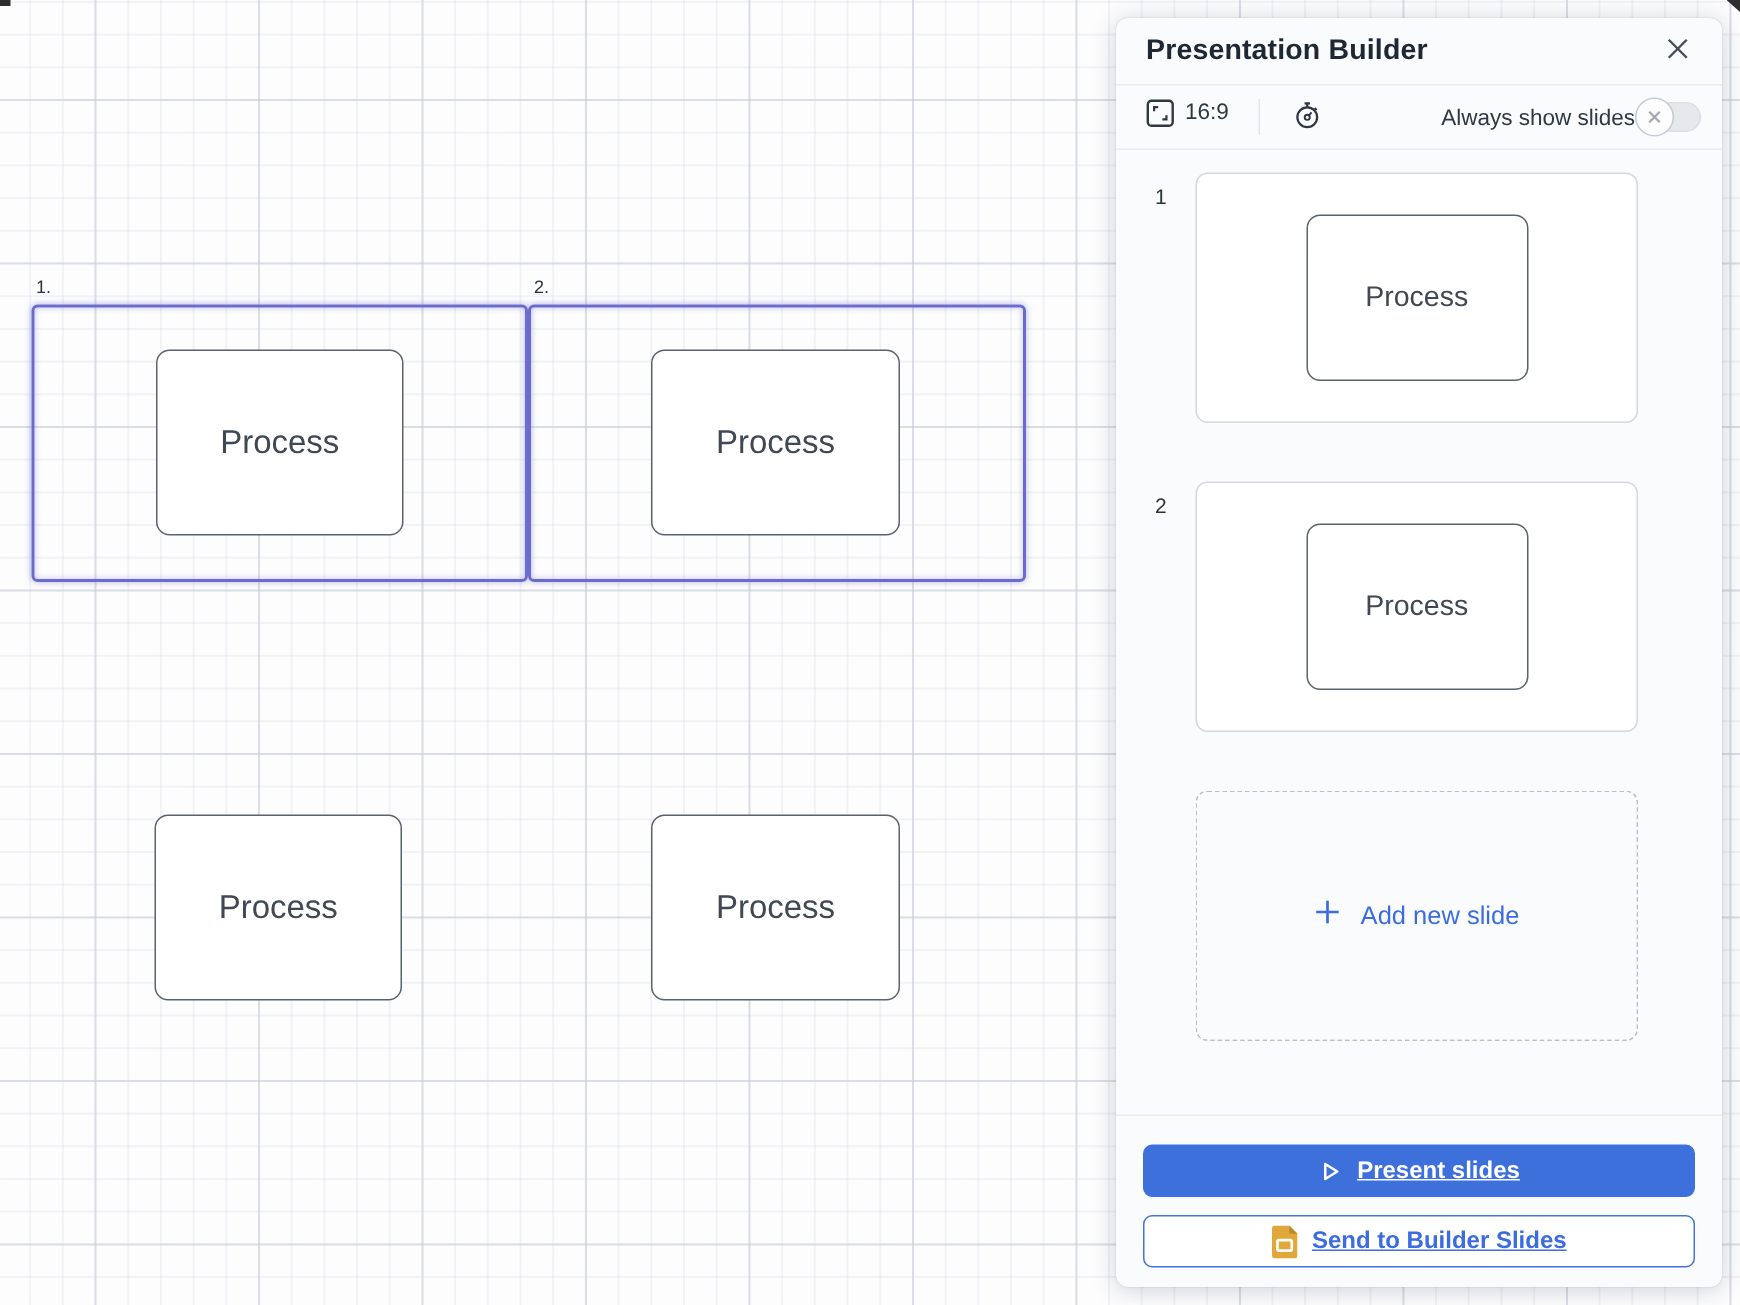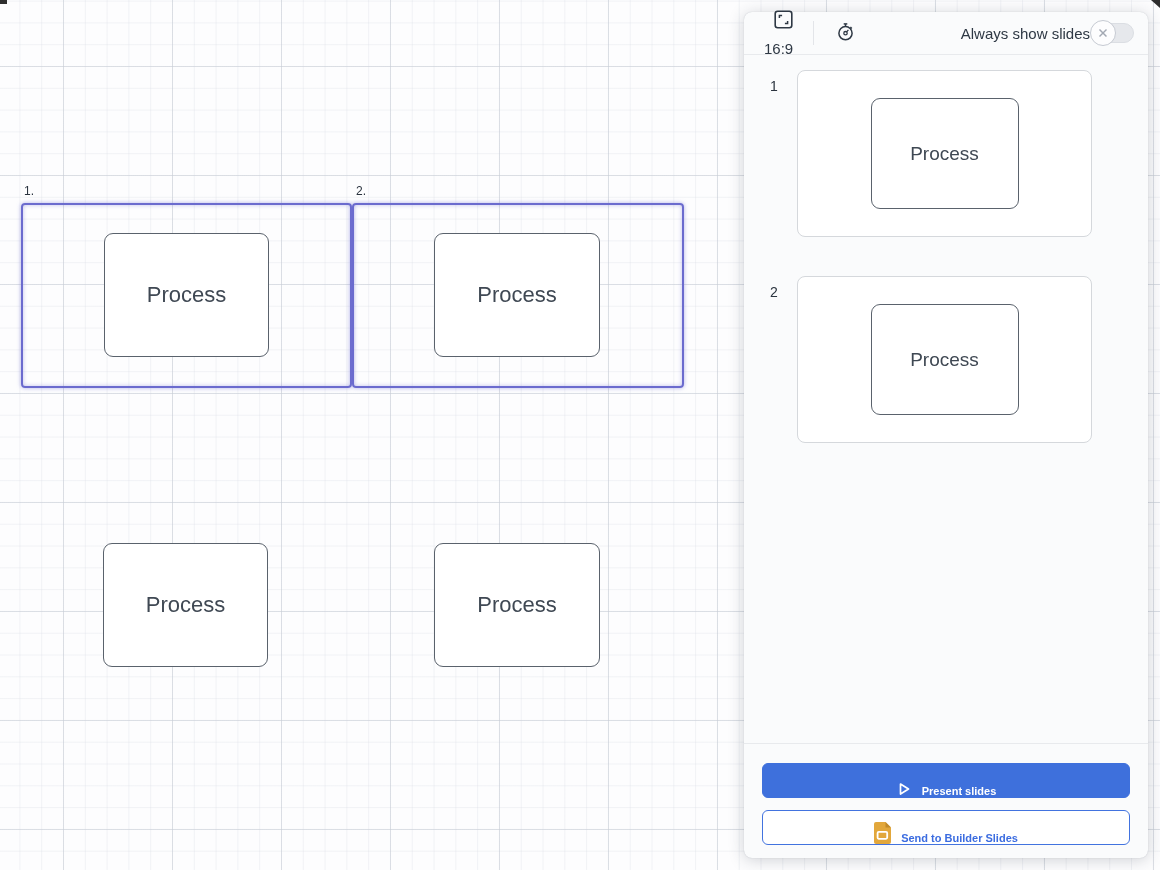--- a/index.html
+++ b/index.html
@@ -72,21 +72,21 @@
     display: flex; align-items: center; justify-content: center;
     cursor: pointer; background: none; border: none;
   }
 
   .panel-toolbar {
     height: 43px; flex: 0 0 43px;
     padding: 0 14px 0 20px;
     display: flex; align-items: center;
     border-bottom: 1px solid #E8EAED;
   }
-  .ratio-group { display: flex; align-items: flex-end; gap: 7px; flex-direction: column; }
+  .ratio-group { display: flex; align-items: flex-start; gap: 7px; }
   .ratio-text { font-size: 15px; color: #2E3844; }
   .toolbar-divider {
     width: 1px; height: 24px; background: #E3E5E9;
     margin: 0 18px 0 20px;
   }
   .toolbar-spacer { flex: 1; }
   .always-label { font-size: 15px; color: #2E3844; }
 
   .toggle {
     position: relative; width: 44px; height: 26px; cursor: pointer;
@@ -146,25 +146,26 @@
 
   .panel-footer {
     flex: 0 0 114px;
     border-top: 1px solid #E8EAED;
     padding: 19px 18px 13px 18px;
     display: flex; flex-direction: column; gap: 12px;
   }
   .btn {
     height: 35px; width: 100%;
     border-radius: 6px;
-    display: flex; align-items: flex-end; justify-content: center;
+    display: flex; align-items: center; justify-content: center;
     gap: 10px;
     font-family: "Liberation Sans", sans-serif;
-    font-size: 11px; font-weight: bold;
+    font-size: 16px; font-weight: bold;
     cursor: pointer;
+    text-decoration: underline;
   }
   .btn-primary { background: #3E70DC; border: 1px solid #3E70DC; color: #ffffff; }
   .btn-secondary { background: #ffffff; border: 1.5px solid #4273DF; color: #3B6CE0; }
 </style>
 </head>
 <body>
 
 <div class="canvas">
 
   <div class="artifact" style="left:0; top:0; width:7px; height:4px;"></div>
@@ -185,20 +186,31 @@
   <div class="shape" style="left:103px; top:543px; width:165px; height:124px;">
     <span>Process</span>
   </div>
   <div class="shape" style="left:434px; top:543px; width:166px; height:124px;">
     <span>Process</span>
   </div>
 </div>
 
 <div class="panel">
 
+  <div class="panel-header">
+    <span class="panel-title">Presentation Builder</span>
+    <button class="close-btn">
+      <span>
+        <svg width="17" height="17" viewBox="0 0 17 17">
+          <line x1="2.5" y1="2.5" x2="14.5" y2="14.5" stroke="#454E59" stroke-width="1.6"></line>
+          <line x1="14.5" y1="2.5" x2="2.5" y2="14.5" stroke="#454E59" stroke-width="1.6"></line>
+        </svg>
+      </span>
+    </button>
+  </div>
 
   <div class="panel-toolbar">
     <div class="ratio-group">
       <span>
         <svg width="19" height="19" viewBox="0 0 19 19">
           <rect x="1.2" y="1.2" width="16.6" height="16.6" rx="2.5" fill="none" stroke="#2E3844" stroke-width="1.6"></rect>
           <path d="M5.4 8.1 V5.4 H8.1" fill="none" stroke="#2E3844" stroke-width="1.5"></path>
           <path d="M13.6 10.9 V13.6 H10.9" fill="none" stroke="#2E3844" stroke-width="1.5"></path>
         </svg>
       </span>
@@ -243,20 +255,29 @@
 
     <div class="slide-row">
       <span class="slide-number">2</span>
       <div class="slide-card">
         <div class="thumb-shape">
           <span>Process</span>
         </div>
       </div>
     </div>
 
+    <div class="add-slide">
+      <span>
+        <svg width="18" height="18" viewBox="0 0 18 18">
+          <line x1="9" y1="1.5" x2="9" y2="16.5" stroke="#3B6CE0" stroke-width="1.8"></line>
+          <line x1="1.5" y1="9" x2="16.5" y2="9" stroke="#3B6CE0" stroke-width="1.8"></line>
+        </svg>
+      </span>
+      <span class="add-slide-label">Add new slide</span>
+    </div>
 
   </div>
 
   <div class="panel-footer">
     <button class="btn btn-primary">
       <span style="display:flex;">
         <svg width="16" height="16" viewBox="0 0 16 16">
           <path d="M4.5 3 L12.5 8 L4.5 13 Z" fill="none" stroke="#ffffff" stroke-width="1.7" stroke-linejoin="round"></path>
         </svg>
       </span>

